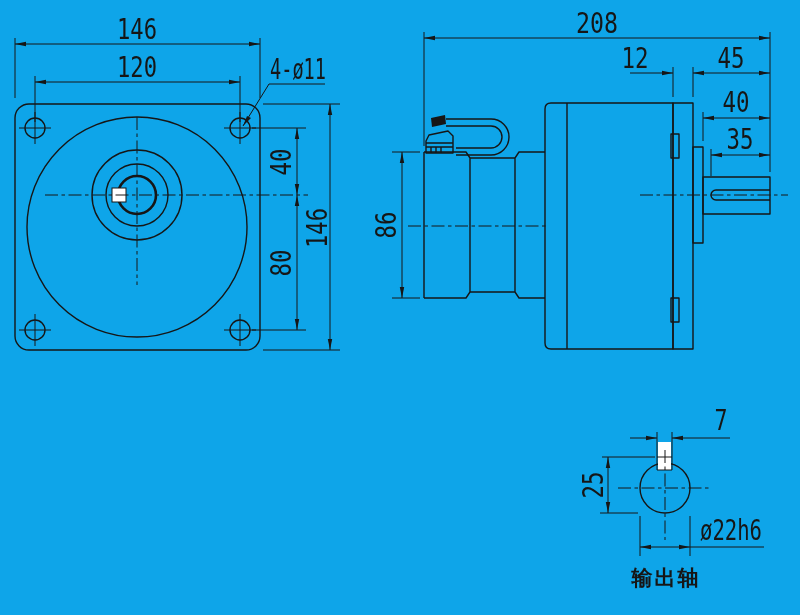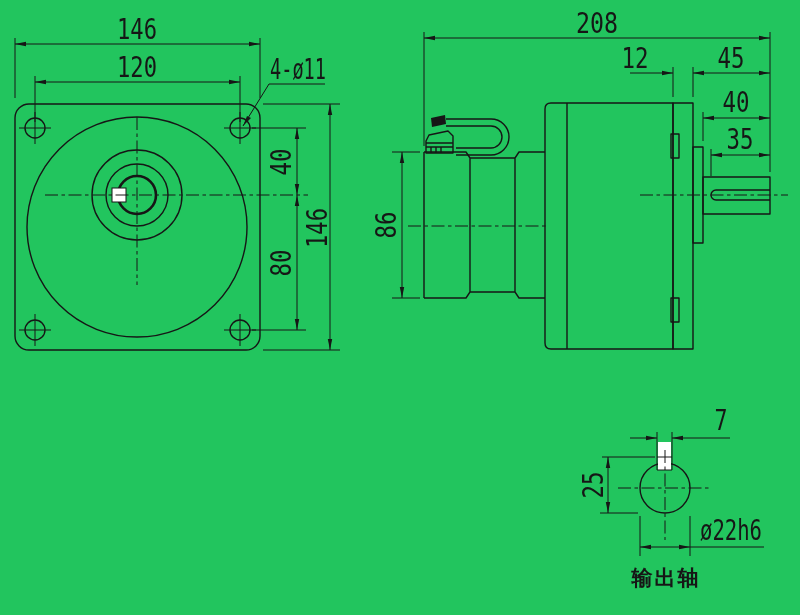--- a/index.html
+++ b/index.html
@@ -1,16 +1,16 @@
 <!DOCTYPE html>
 <html><head>
 <meta charset="utf-8">
 <style>
   html, body { margin: 0; padding: 0; background: #ffffff; }
-  .stage { width: 800px; height: 615px; background: #22c55e; position: relative; overflow: hidden; }
+  .stage { width: 800px; height: 615px; background: #0ea5e9; position: relative; overflow: hidden; }
   svg { display: block; }
   .ln   { stroke: #161616; stroke-width: 1.4; fill: none; stroke-linejoin: round; }
   .bold { stroke-width: 2.6; }
   .thin { stroke: #161616; stroke-width: 1.0; fill: none; }
   .cl   { stroke: #161616; stroke-width: 1.0; fill: none; stroke-dasharray: 13 3.5 3.5 3.5; }
   .arr  { fill: #161616; stroke: none; }
   .blk  { fill: #161616; stroke: none; }
   .keyfill   { fill: #ffffff; }
   .whitefill { fill: #ffffff; stroke: none; }
   .dim {

